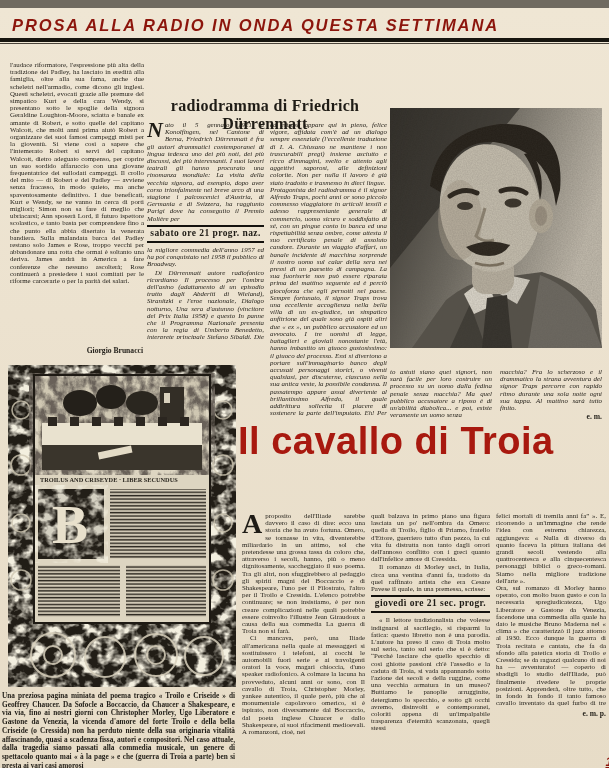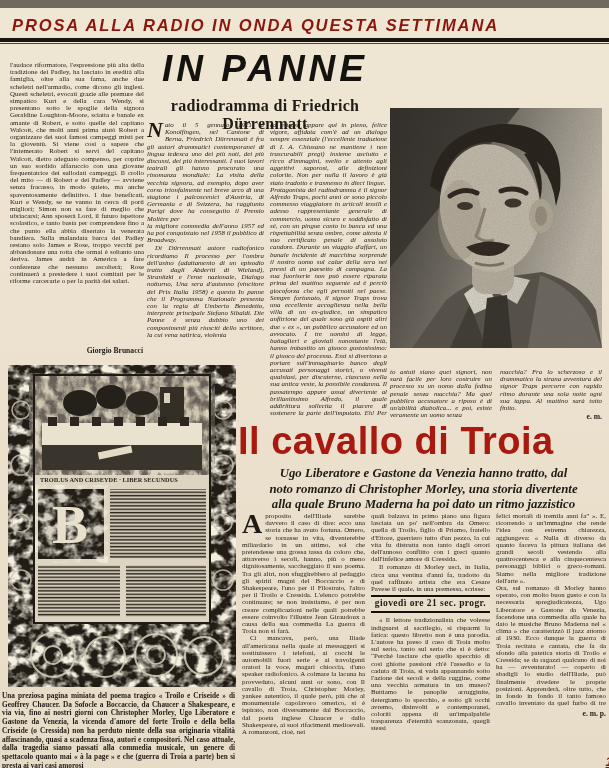--- a/index.html
+++ b/index.html
@@ -86,25 +86,25 @@
 
   <div class="banner">PROSA ALLA RADIO IN ONDA QUESTA SETTIMANA</div>
   <div class="banner-rule"></div>
   <div class="banner-rule2"></div>
 
   <div class="smallcol" style="left:10px;top:53px;width:134px;height:282px;">
       <p>l'audace riformatore, l'espressione più alta della tradizione dei Padley, ha lasciato in eredità alla famiglia, oltre alla sua fama, anche due scheletri nell'armadio, come dicono gli inglesi. Questi scheletri, evocati grazie alle premure del simpatico Kurt e della cara Wendy, si presentano sotto le spoglie della signora Geraldine Loughton-Moore, sciatta e banale ex amante di Robert, e sotto quelle del capitano Walcott, che molti anni prima aiutò Robert a organizzare dei suoi famosi campeggi misti per la gioventù. Si viene così a sapere che l'intemerato Robert si servì del capitano Walcott, dietro adeguato compenso, per coprire un suo sordido affaruccio con una giovane frequentatrice dei sullodati campeggi. Il crollo del mito — di Robert e dei Padley — avviene senza fracasso, in modo quieto, ma anche spaventosamente definitivo. I due beneficati, Kurt e Wendy, se ne vanno in cerca di porti migliori; Simon non sa fare di meglio che ubriacarsi; Ann sposerà Lord, il futuro ispettore scolastico, e tanto basta per comprendere fino a che punto ella abbia disertato la venerata bandiera. Sulla malandata barca dei Padley restano solo James e Rose, troppo vecchi per abbandonare una rotta che ormai è soltanto una deriva. James andrà in America a fare conferenze che nessuno ascolterà; Rose continuerà a presiedere i suoi comitati per le riforme carcerarie o per la parità dei salari.</p>
     </div>
   <div class="byline" style="left:10px;top:338px;width:133px;">Giorgio Brunacci</div>
 
-  <h1 class="title1">IN PANNE</h1>
   <h2 class="subtitle1">radiodramma di Friedrich Dürrenmatt</h2>
 
   <div class="smallcol ital" style="left:147px;top:113px;width:117px;height:218px;">
     <p><span class="dc">N</span><span>ato il 5 gennaio 1921 a Konolfingen, nel Cantone di Berna, Friedrich Dürrenmatt è fra gli autori drammatici contemporanei di lingua tedesca uno dei più noti, dei più discussi, dei più interessanti. I suoi lavori teatrali gli hanno procurato una rinomanza mondiale: La visita della vecchia signora, ad esempio, dopo aver corso trionfalmente nel breve arco di una stagione i palcoscenici d'Austria, di Germania e di Svizzera, ha raggiunto Parigi dove ha conseguito il Premio Molière per</span></p>
+    <div class="sched">sabato ore 21 progr. naz.</div>
     <div>
         <p>la migliore commedia dell'anno 1957 ed ha poi conquistato nel 1958 il pubblico di Broadway.</p>
         <p>Di Dürrenmatt autore radiofonico ricordiamo Il processo per l'ombra dell'asino (adattamento di un episodio tratto dagli Abderiti di Wieland), Stranitzki e l'eroe nazionale, Dialogo notturno, Una sera d'autunno (vincitore del Prix Italia 1958) e questo In panne che il Programma Nazionale presenta con la regia di Umberto Benedetto, interprete principale Stefano Sibaldi. Die Panne è senza dubbio uno dei componimenti più riusciti dello scrittore, la cui vena satirica, violenta</p>
       </div>
   </div>
 
   <div class="smallcol ital" style="left:270px;top:113px;width:117px;height:298px;">
       <p>ed estrosa appare qui in pieno, felice vigore, affidata com'è ad un dialogo sempre essenziale (l'eccellente traduzione di I. A. Chiusano ne mantiene i non trascurabili pregi) insieme asciutto e ricco d'immagini, svelto e attento agli aggettivi saporosi, alle definizioni colorite. Non per nulla il lavoro è già stato tradotto e trasmesso in dieci lingue.</p>
       <p>Protagonista del radiodramma è il signor Alfredo Traps, pochi anni or sono piccolo commesso viaggiatore in articoli tessili e adesso rappresentante generale di commercio, uomo sicuro e soddisfatto di sé, con un pingue conto in banca ed una rispettabilità senza ombre, come attesta il suo certificato penale di assoluto candore. Durante un viaggio d'affari, un banale incidente di macchina sorprende il nostro uomo sul calar della sera nei pressi di un paesetto di campagna. La sua fuoriserie non può essere riparata prima del mattino seguente ed è perciò giocoforza che egli pernotti nel paese. Sempre fortunato, il signor Traps trova una eccellente accoglienza nella bella villa di un ex-giudice, un simpatico anfitrione del quale sono già ospiti altri due « ex », un pubblico accusatore ed un avvocato. I tre uomini di legge, battaglieri e gioviali nonostante l'età, hanno imbastito un giuoco gustosissimo: il giuoco del processo. Essi si divertono a portare sull'immaginario banco degli accusati personaggi storici, o viventi qualsiasi, per discuterne, ciascuno nella sua antica veste, la possibile condanna. Il passatempo appare assai divertente al brillantissimo Alfredo, il quale addirittura sollecita il piacere di sostenere la parte dell'imputato. Eh! Per quan-</p>
     </div>
@@ -164,23 +164,20 @@
 
   <div class="smallcol ital" style="left:390px;top:360px;width:102px;height:58px;">
       <p>to astuti siano quei signori, non sarà facile per loro costruire un processo su un uomo dalla fedina penale senza macchia? Ma quel pubblico accusatore a riposo è di un'abilità diabolica... e poi, esiste veramente un uomo senza</p>
     </div>
   <div class="smallcol ital" style="left:500px;top:360px;width:102px;height:48px;">
       <p>macchia? Fra lo scherzoso e il drammatico la strana avventura del signor Traps percorre con rapido ritmo durante una sola notte ogni sua tappa. Al mattino sarà tutto finito.</p>
     </div>
   <div class="sig" style="left:500px;top:404px;width:102px;">e. m.</div>
 
   <h1 class="title2">Il cavallo di Troia</h1>
-  <h2 class="subtitle2">Ugo Liberatore e Gastone da Venezia hanno tratto, dal
-noto romanzo di Christopher Morley, una storia divertente
-alla quale Bruno Maderna ha poi dato un ritmo jazzistico</h2>
 
   <div class="smallcol" style="left:242px;top:504px;width:123px;height:256px;">
     <p><span class="dc2">A</span><span>proposito dell'Iliade sarebbe davvero il caso di dire: ecco una storia che ha avuto fortuna. Omero, se tornasse in vita, diventerebbe miliardario in un attimo, sol che pretendesse una grossa tassa da coloro che, attraverso i secoli, hanno, più o meno dignitosamente, saccheggiato il suo poema. Tra gli altri, non sfuggirebbero al pedaggio gli spiriti magni del Boccaccio e di Shakespeare, l'uno per il Filostrato, l'altro per il Troilo e Cressida. L'elenco potrebbe continuare; se non insistiamo, è per non creare complicazioni nelle quali potrebbe essere coinvolto l'illustre Jean Giraudoux a causa della sua commedia La guerra di Troia non si farà.</span></p>
     <div class="pind">
         <p>Ci mancava, però, una Iliade all'americana nella quale ai messaggeri si sostituissero i telefoni, ai cocchi le automobili fuori serie e ai travolgenti oratori la voce, magari chioccia, d'uno speaker radiofonico. A colmare la lacuna ha provveduto, alcuni anni or sono, con Il cavallo di Troia, Christopher Morley, yankee autentico, il quale però, più che al monumentale capolavoro omerico, si è ispirato, non diversamente dal Boccaccio, dal poeta inglese Chaucer e dallo Shakespeare, ai suoi rifacimenti medioevali. A romanzoni, cioè, nei</p>
       </div>
   </div>
 
   <div class="smallcol" style="left:371px;top:504px;width:119px;height:256px;">
     <div>

